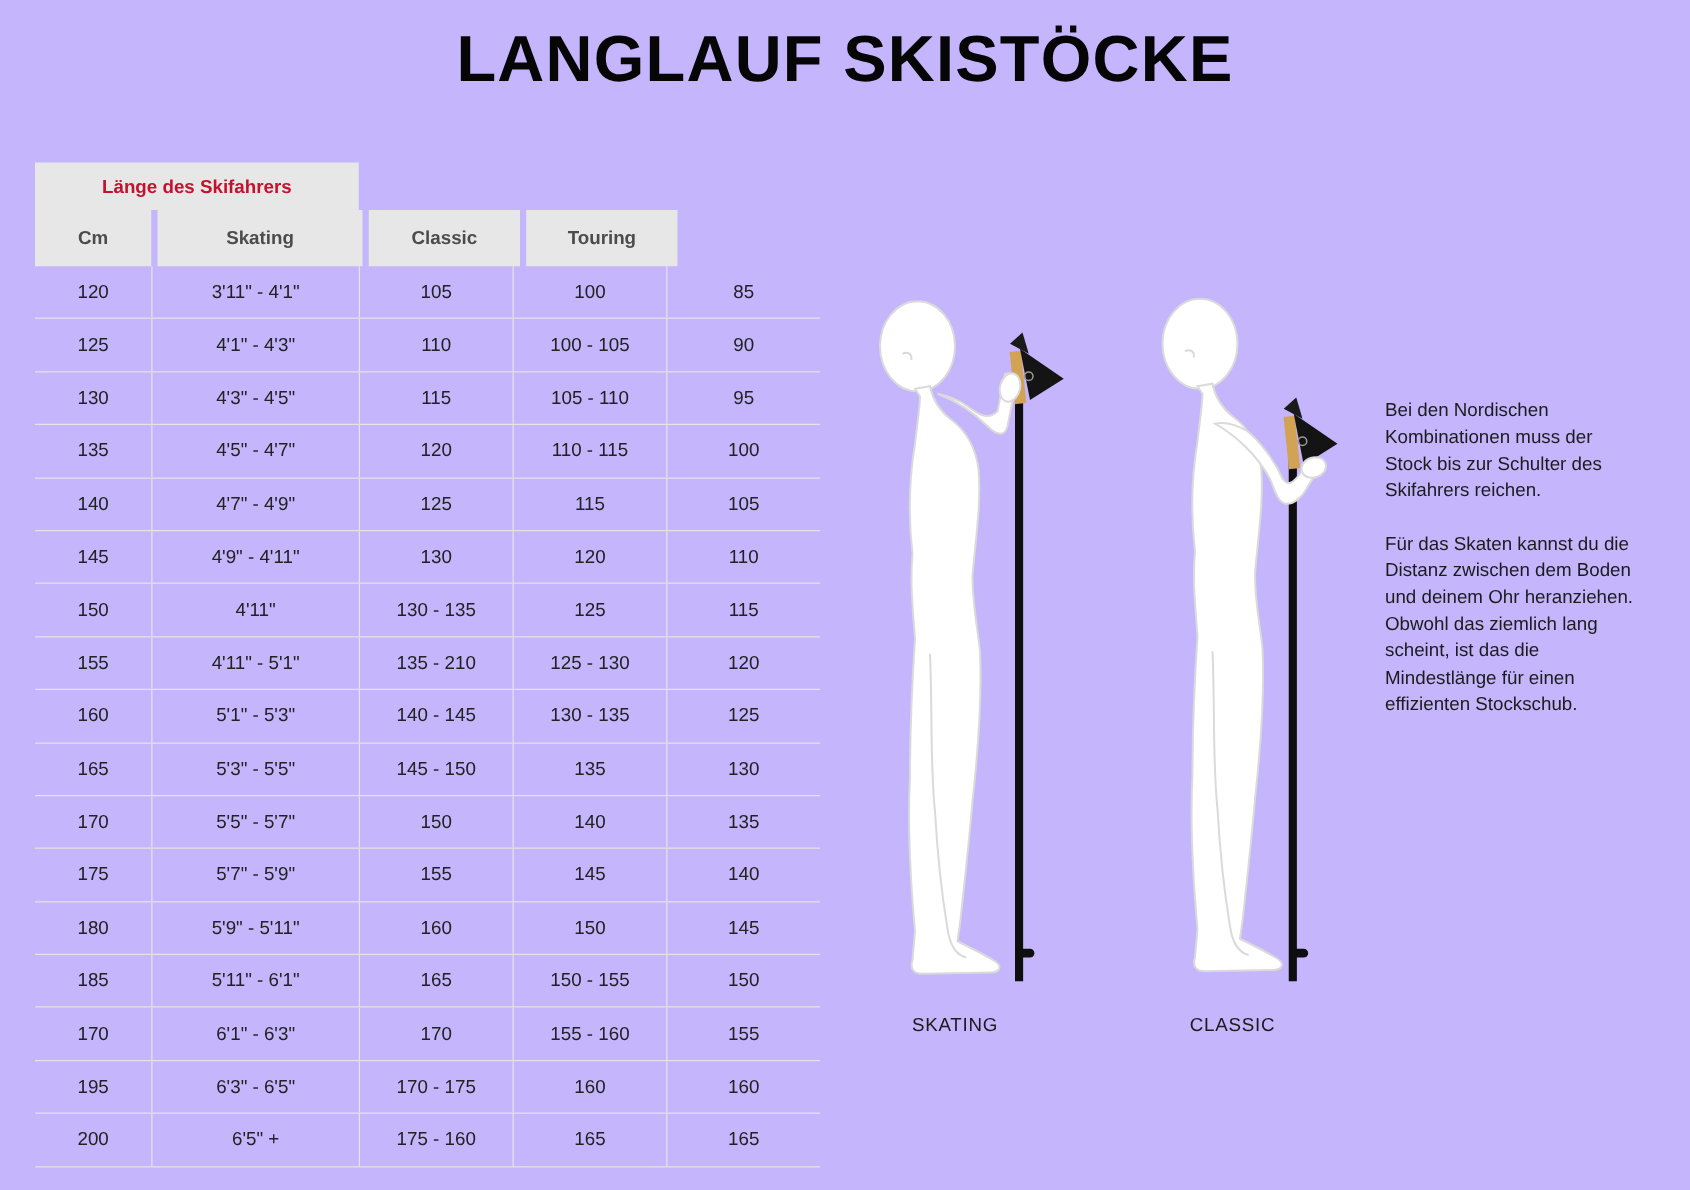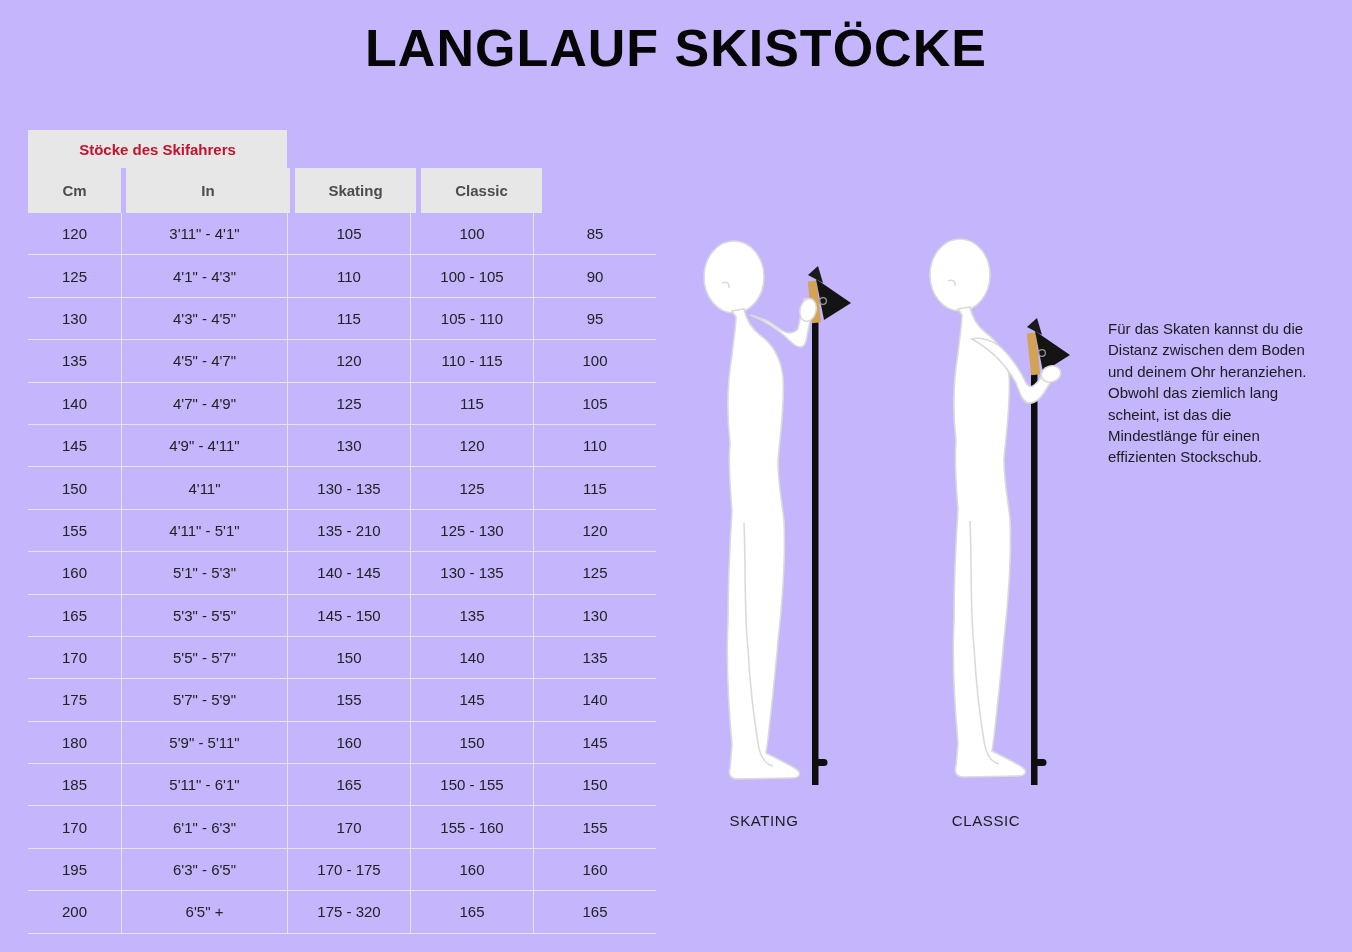--- a/index.html
+++ b/index.html
@@ -46,27 +46,27 @@
 </style>
 </head>
 <body>
 
 <div class="stage">
 
   <div class="title">LANGLAUF SKISTÖCKE</div>
 
   <div class="sizetable">
     <div class="grow">
-      <div class="gcell">Stöcke des Skifahrers</div>
+      <div class="gcell">Länge des Skifahrers</div>
     </div>
     <div class="hrow">
       <div class="hcell">Cm</div>
-      <div class="hcell">In</div>
       <div class="hcell">Skating</div>
       <div class="hcell">Classic</div>
+      <div class="hcell">Touring</div>
     </div>
     <div class="tbody">
 
     <div class="trow">
         <div class="td">120</div>
         <div class="td">3'11" - 4'1"</div>
         <div class="td">105</div>
         <div class="td">100</div>
         <div class="td">85</div>
       </div>
@@ -171,21 +171,21 @@
         <div class="trow">
         <div class="td">195</div>
         <div class="td">6'3" - 6'5"</div>
         <div class="td">170 - 175</div>
         <div class="td">160</div>
         <div class="td">160</div>
       </div>
         <div class="trow">
         <div class="td">200</div>
         <div class="td">6'5" +</div>
-        <div class="td">175 - 320</div>
+        <div class="td">175 - 160</div>
         <div class="td">165</div>
         <div class="td">165</div>
       </div>
       </div>
   </div>
 
   <svg id="fig-skating" class="fig" viewBox="0 0 180 562" xmlns="http://www.w3.org/2000/svg">
 
     <ellipse class="personfill" cx="48" cy="44" rx="30" ry="36"></ellipse>
     <path class="person" d="M36,50 c4,-2 8,0 7,5"></path>
@@ -278,16 +278,17 @@
       C110,136 98,120 88,112
       C78,106 70,104 62,106 Z"></path>
     <ellipse class="personfill" cx="141" cy="141" rx="10" ry="8" transform="rotate(-18 141 141)"></ellipse>
   </svg>
 
   <div id="label-skating" class="figlabel">SKATING</div>
   <div id="label-classic" class="figlabel">CLASSIC</div>
 
   <div class="info">
 
+      <p>Bei den Nordischen Kombinationen muss der Stock bis zur Schulter des Skifahrers reichen.</p>
       <p>Für das Skaten kannst du die Distanz zwischen dem Boden und deinem Ohr heranziehen. Obwohl das ziemlich lang scheint, ist das die Mindestlänge für einen effizienten Stockschub.</p>
     </div>
 
 </div>
 
 </body></html>

